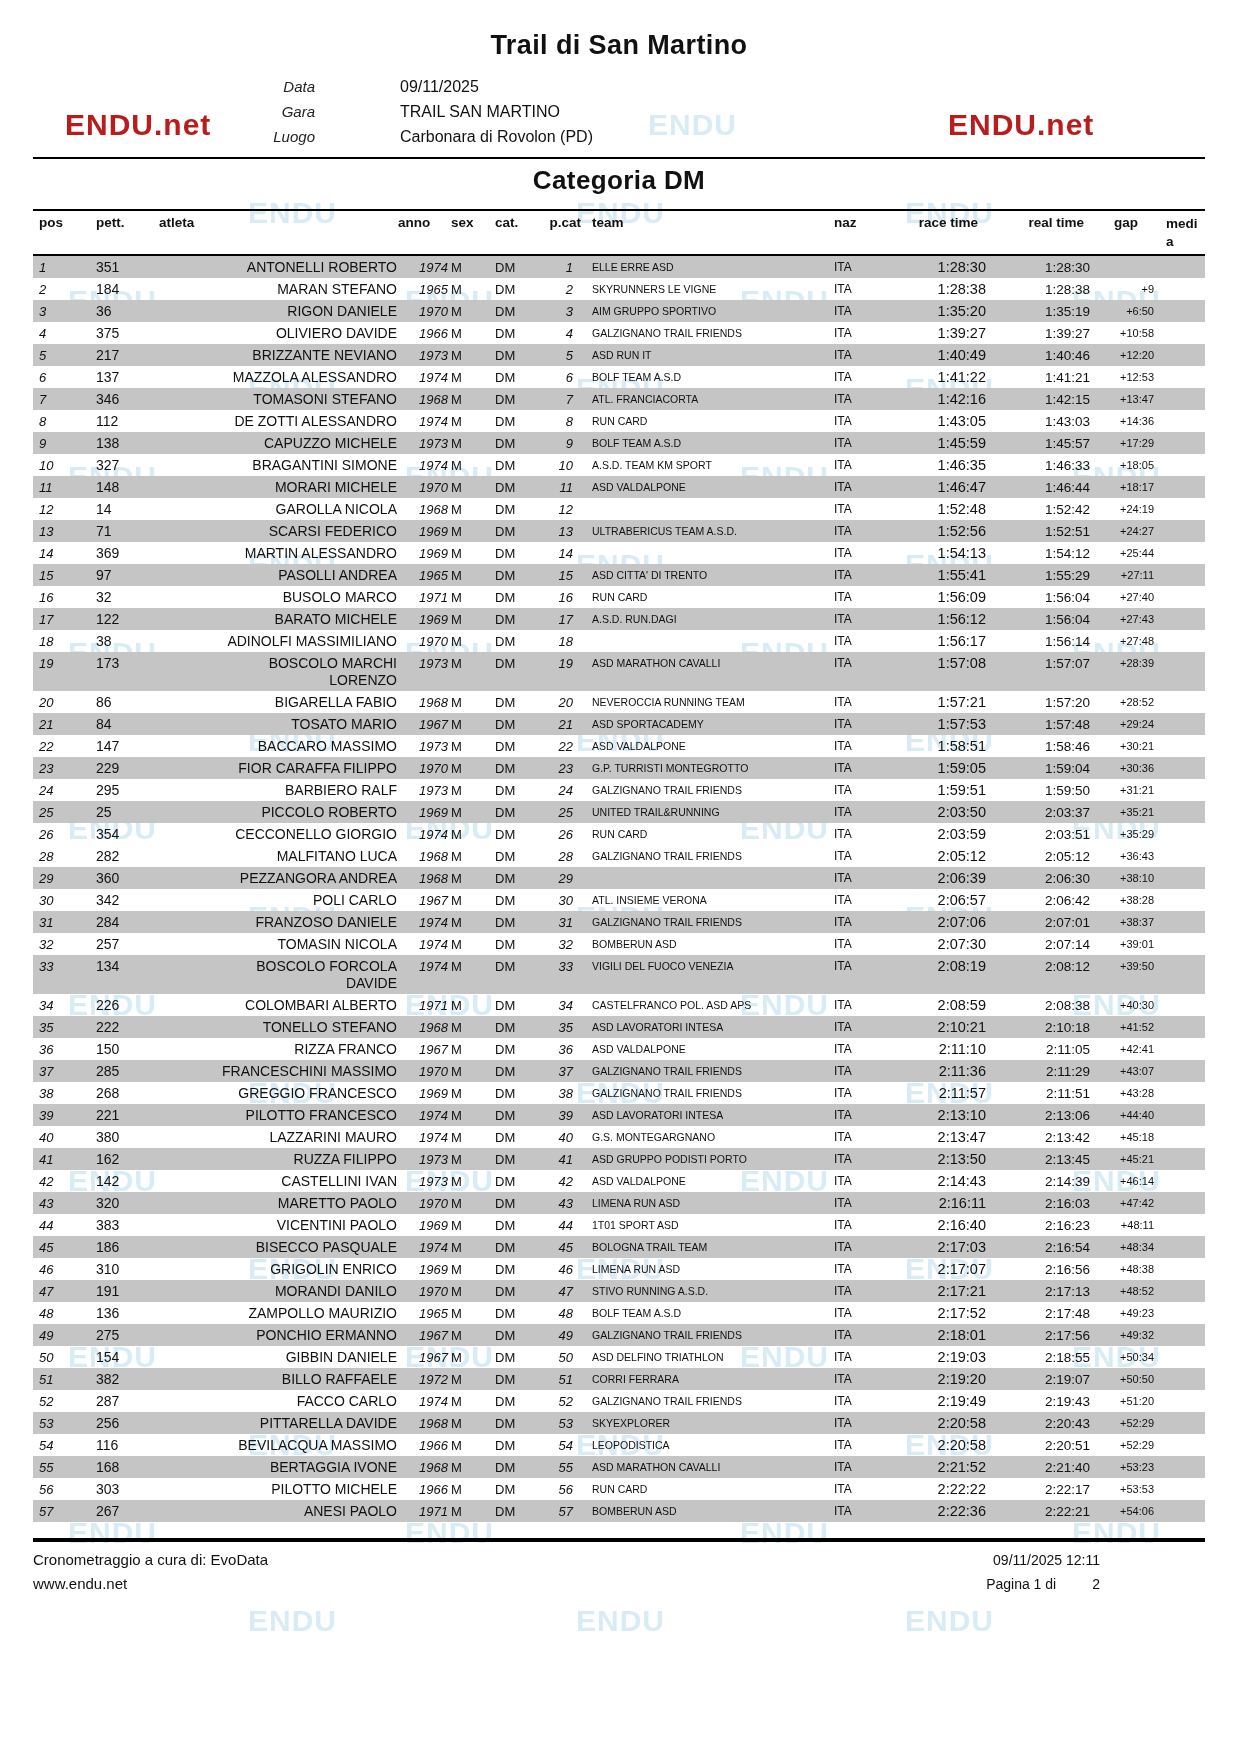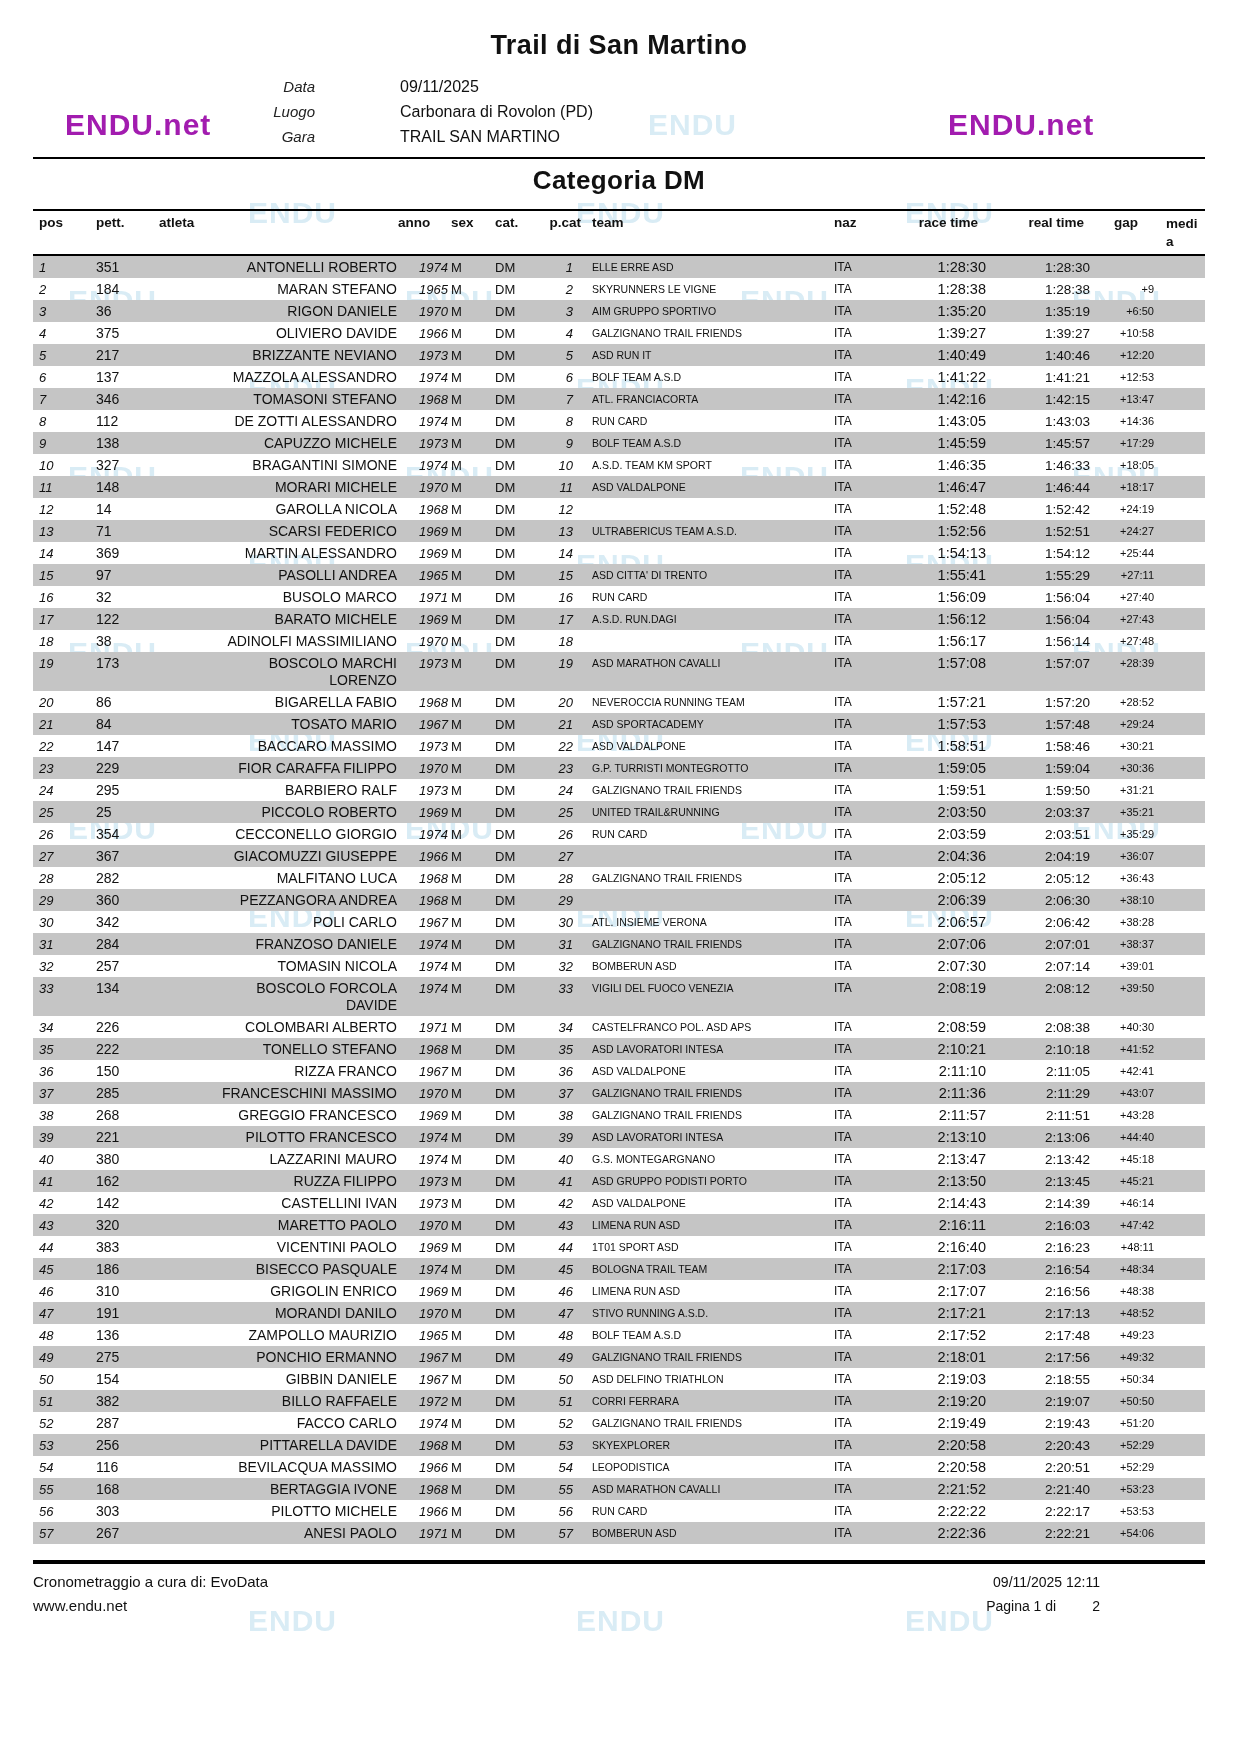--- a/index.html
+++ b/index.html
@@ -4,21 +4,21 @@
 <style>
   html,body{margin:0;padding:0;}
   body{
     width:1240px;height:1754px;background:#ffffff;position:relative;overflow:hidden;
     font-family:"Liberation Sans","DejaVu Sans",sans-serif;color:#111;
   }
   
   #watermarks{position:absolute;inset:0;z-index:0;}
   .watermark{position:absolute;font-size:30px;font-weight:700;letter-spacing:1px;
     color:#d9ecf5;white-space:nowrap;}
-  .watermark.net{color:#a21caf;}
+  .watermark.net{color:#b91c1c;}
   
   .content{position:relative;z-index:1;padding:0 35px 0 33px;}
   .title{text-align:center;font-size:27px;font-weight:bold;margin-top:30px;line-height:30px;letter-spacing:.4px;}
   .meta{margin-top:14px;}
   .meta-row{display:flex;line-height:25px;}
   .meta-label{width:282px;text-align:right;font-style:italic;font-size:15px;color:#222;}
   .meta-value{margin-left:85px;font-weight:normal;font-size:16px;}
   .hr1{border-top:2px solid #000;margin-top:8px;height:0;}
   .section-title{text-align:center;font-size:26px;font-weight:bold;line-height:30px;margin-top:6px;margin-bottom:14px;letter-spacing:.4px;}
   table{border-collapse:collapse;table-layout:fixed;width:1172px;border-top:2px solid #000;}
@@ -124,26 +124,26 @@
 
 <div class="content">
   <div class="title">Trail di San Martino</div>
 
   <div class="meta">
     <div class="meta-row">
       <div class="meta-label">Data</div>
       <div class="meta-value">09/11/2025</div>
     </div>
     <div class="meta-row">
+      <div class="meta-label">Gara</div>
+      <div class="meta-value">TRAIL SAN MARTINO</div>
+    </div>
+    <div class="meta-row">
       <div class="meta-label">Luogo</div>
       <div class="meta-value">Carbonara di Rovolon (PD)</div>
-    </div>
-    <div class="meta-row">
-      <div class="meta-label">Gara</div>
-      <div class="meta-value">TRAIL SAN MARTINO</div>
     </div>
   </div>
 
   <div class="hr1"></div>
 
   <div class="section-title">Categoria DM</div>
 
   <table>
     <colgroup>
       <col class="c-pos">
@@ -564,35 +564,20 @@
           <td class="t-sex">M</td>
           <td class="t-cat">DM</td>
           <td class="t-pcat">26</td>
           <td class="t-team">RUN CARD</td>
           <td class="t-naz">ITA</td>
           <td class="t-race">2:03:59</td>
           <td class="t-real">2:03:51</td>
           <td class="t-gap">+35:29</td>
           <td class="t-media"></td>
         </tr>
-        <tr class="stripe">
-          <td class="t-pos">27</td>
-          <td class="t-pett">367</td>
-          <td class="t-atleta">GIACOMUZZI GIUSEPPE</td>
-          <td class="t-anno">1966</td>
-          <td class="t-sex">M</td>
-          <td class="t-cat">DM</td>
-          <td class="t-pcat">27</td>
-          <td class="t-team"></td>
-          <td class="t-naz">ITA</td>
-          <td class="t-race">2:04:36</td>
-          <td class="t-real">2:04:19</td>
-          <td class="t-gap">+36:07</td>
-          <td class="t-media"></td>
-        </tr>
         <tr>
           <td class="t-pos">28</td>
           <td class="t-pett">282</td>
           <td class="t-atleta">MALFITANO LUCA</td>
           <td class="t-anno">1968</td>
           <td class="t-sex">M</td>
           <td class="t-cat">DM</td>
           <td class="t-pcat">28</td>
           <td class="t-team">GALZIGNANO TRAIL FRIENDS</td>
           <td class="t-naz">ITA</td>

